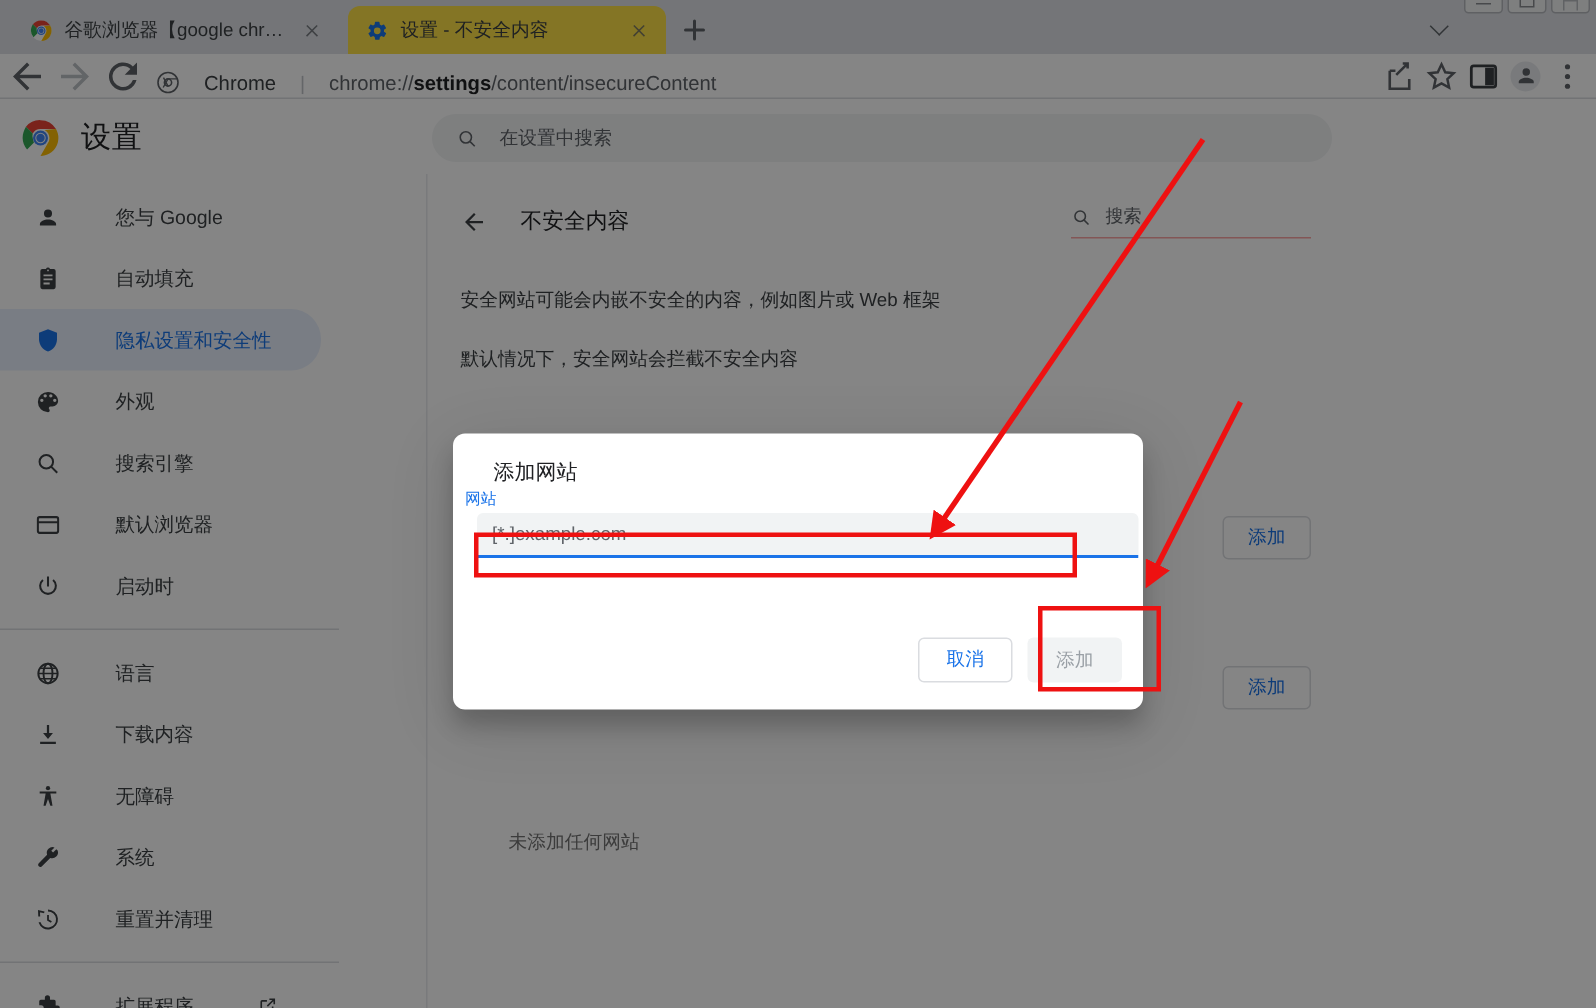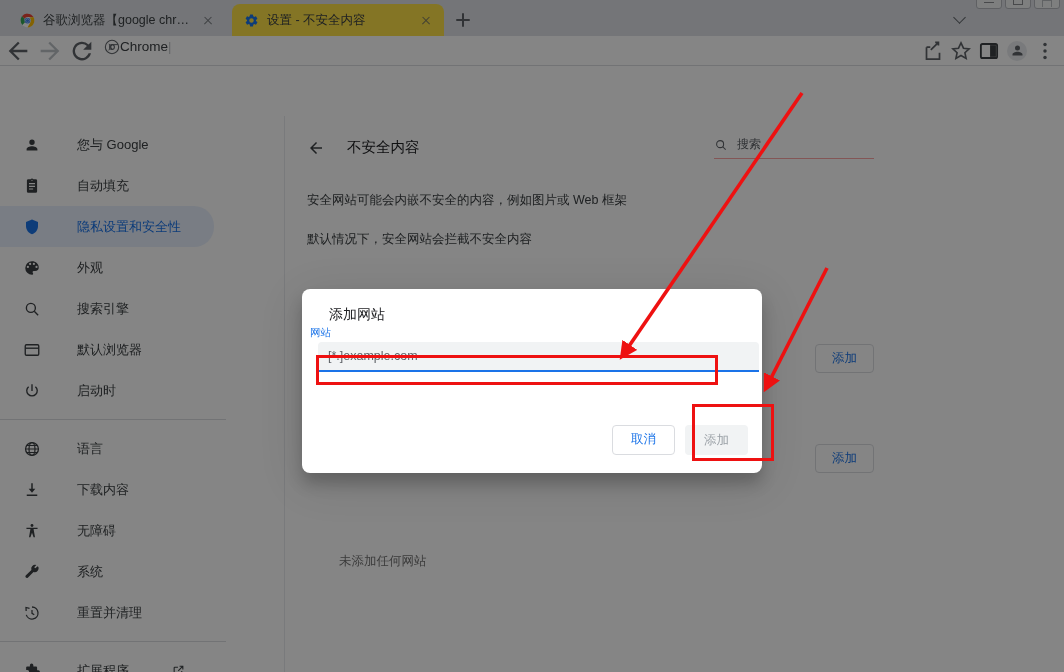--- a/index.html
+++ b/index.html
@@ -62,22 +62,22 @@
     transform: rotate(45deg);
   }
 
   .toolbar {
     position: absolute; left: 0; top: 36px; width: 1064px; height: 30px;
     background: #ffffff; display: flex; align-items: center;
     border-bottom: 1px solid #dadce0;
   }
   .nav-btn { width: 28px; height: 28px; margin-left: 4px; position: relative; flex: none; }
   .omnibox {
-    flex: 1; height: 24px; margin: 0 6px 0 8px; display: flex; align-items: flex-start;
-    gap: 0; font-size: 13.5px; color: #202124; white-space: nowrap; overflow: hidden;
+    flex: 1; height: 24px; margin: 0 6px 0 8px; display: flex; align-items: flex-end;
+    gap: 16px; font-size: 13.5px; color: #202124; white-space: nowrap; overflow: hidden;
   }
   .omni-label { color: #3c4043; font-size: 13.5px; }
   .omni-sep { color: #c0c3c7; font-size: 13px; }
   .url { color: #5f6368; font-size: 13.5px; }
   .url b { color: #202124; font-weight: 700; }
   .tb-icons { display: flex; align-items: center; gap: 2px; margin-right: 6px; }
   .tb-icon { width: 26px; height: 26px; position: relative; flex: none; }
   .profile-circle {
     width: 20px; height: 20px; border-radius: 50%; background: #e8eaed;
     display: flex; align-items: center; justify-content: center; margin: 3px;
@@ -244,20 +244,21 @@
     </div>
 
     <div class="omnibox">
       <svg width="16" height="16" viewBox="0 0 24 24">
         <circle cx="12" cy="12" r="10" fill="none" stroke="#5f6368" stroke-width="1.6"></circle>
         <circle cx="12" cy="12" r="3.6" fill="none" stroke="#5f6368" stroke-width="1.6"></circle>
         <path d="M12 8.4h9M12 8.4 7.2 17M12 15.6 7.5 7.2" stroke="#5f6368" stroke-width="1.4" fill="none"></path>
       </svg>
       <span class="omni-label">Chrome</span>
       <span class="omni-sep">|</span>
+      <span class="url"><span>chrome://</span><b>settings</b><span>/content/insecureContent</span></span>
     </div>
 
     <div class="tb-icons">
       <div class="tb-icon">
         <svg viewBox="0 0 24 24" width="26" height="26">
             <path fill="none" stroke="#5f6368" stroke-width="1.6" d="M17 7V4h-3M16.8 4.2 10 11M6 8.5h3.5M6 8.5v11h12v-6"></path>
           </svg>
       </div>
       <div class="tb-icon">
         <svg viewBox="0 0 24 24" width="26" height="26">
@@ -282,20 +283,41 @@
             <circle cx="12" cy="6" r="1.6" fill="#5f6368"></circle>
             <circle cx="12" cy="12" r="1.6" fill="#5f6368"></circle>
             <circle cx="12" cy="18" r="1.6" fill="#5f6368"></circle>
           </svg>
       </div>
     </div>
   </div>
 
   <div class="page">
 
+    <div class="settings-header">
+      <div class="brand">
+        <svg width="26" height="26" viewBox="0 0 48 48">
+          <circle cx="24" cy="24" r="22" fill="#fff"></circle>
+          <path d="M24 2a22 22 0 0 1 19.05 11H24a11 11 0 0 0-9.53 5.5L6.1 10.2A21.95 21.95 0 0 1 24 2z" fill="#ea4335"></path>
+          <path d="M6.1 10.2l8.37 8.3A11 11 0 0 0 14.5 24c0 2 .54 3.87 1.48 5.48L7.5 38.1A21.93 21.93 0 0 1 2 24c0-5.2 1.8-9.98 4.1-13.8z" fill="#34a853"></path>
+          <path d="M43.05 13A22 22 0 0 1 24 46l8.97-15.5A10.97 10.97 0 0 0 35 24c0-4.2-2.35-7.85-5.8-9.7z" fill="#fbbc05"></path>
+          <circle cx="24" cy="24" r="9.2" fill="#4285f4"></circle>
+          <circle cx="24" cy="24" r="6.4" fill="#fff"></circle>
+          <circle cx="24" cy="24" r="5.2" fill="#4285f4"></circle>
+        </svg>
+        <span class="brand-title">设置</span>
+      </div>
+      <div class="search-box">
+        <svg width="15" height="15" viewBox="0 0 24 24">
+          <circle cx="10.5" cy="10.5" r="6" fill="none" stroke="#5f6368" stroke-width="1.7"></circle>
+          <path d="M15 15l5 5" stroke="#5f6368" stroke-width="1.7"></path>
+        </svg>
+        <span class="search-ph">在设置中搜索</span>
+      </div>
+    </div>
 
     <div class="sidebar">
       <div class="nav-item">
         <span class="ni-icon">
           <svg viewBox="0 0 24 24" width="18" height="18">
               <path fill="#3c4043" d="M12 12a3.6 3.6 0 1 0 0-7.2 3.6 3.6 0 0 0 0 7.2zm0 1.8c-3.3 0-7.2 1.65-7.2 3.9v1.5h14.4v-1.5c0-2.25-3.9-3.9-7.2-3.9z"></path>
             </svg>
         </span>
         <span>您与 Google</span>
       </div>

